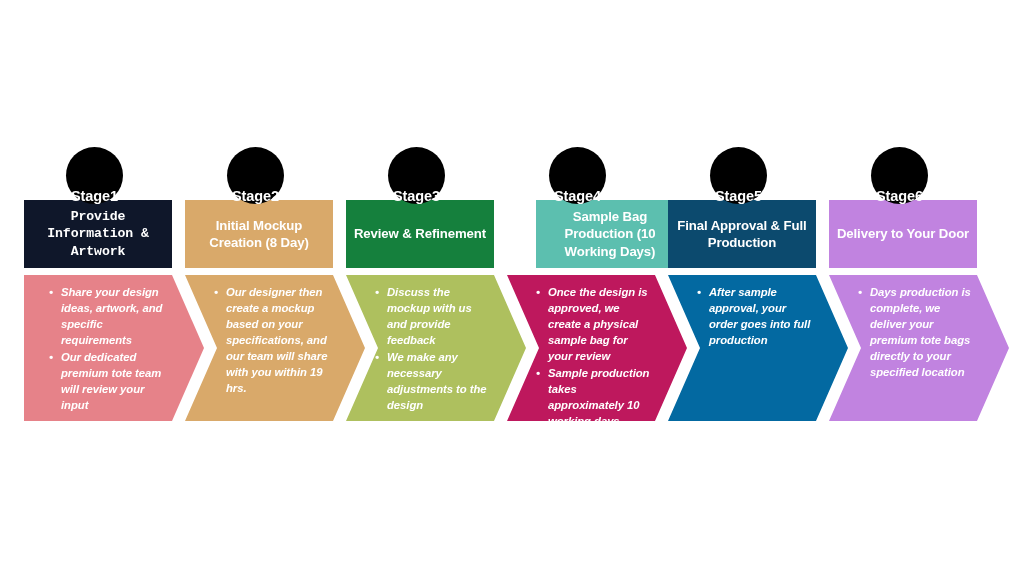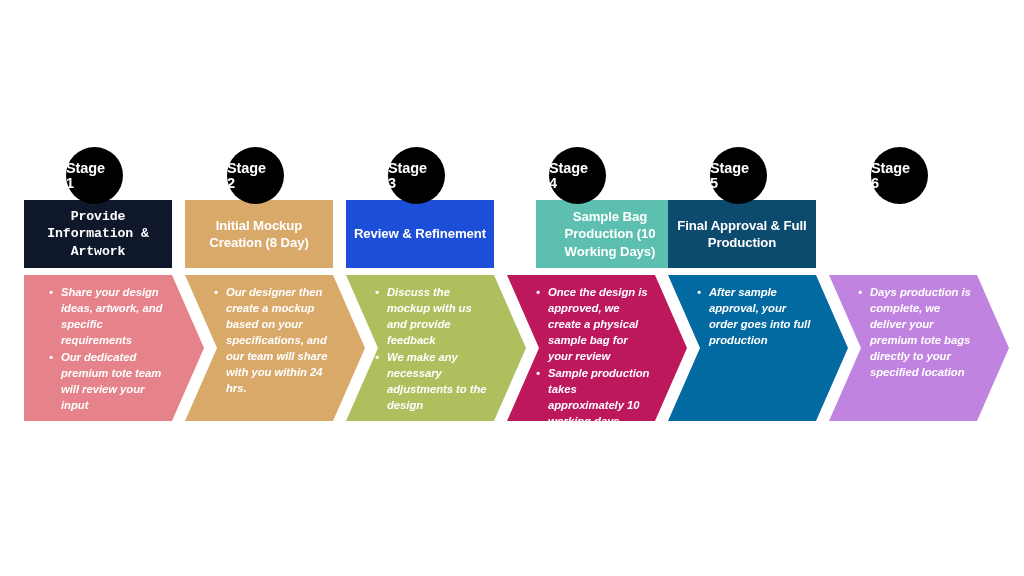--- a/index.html
+++ b/index.html
@@ -33,22 +33,22 @@
     position: absolute;
     left: 46px;
     top: 147px;
     width: 57px;
     height: 57px;
     border-radius: 50%;
     background: #000000;
     color: #ffffff;
     z-index: 5;
     display: flex;
-    flex-direction: column;
-    align-items: flex-start;
+    flex-direction: row;
+    align-items: flex-end;
     justify-content: center;
     line-height: 1.02;
   }
   .badge .badge-word {
     font-size: 14.5px;
     font-weight: 700;
     letter-spacing: -0.1px;
   }
   .badge .badge-num {
     font-size: 14.5px;
@@ -144,42 +144,42 @@
       </div>
       <div class="badge" style="background: rgb(0, 0, 0);">
         <span class="badge-word">Stage</span>
         <span class="badge-num">1</span>
       </div>
     </div>
     <div class="stage" style="left: 181px;">
       <div class="chevron" style="background: rgb(217, 169, 106);">
         <div class="chevron-inner">
           <ul class="bullets">
-            <li>Our designer then create a mockup based on your specifications, and our team will share with you within 24 hrs.</li>
+            <li>Our designer then create a mockup based on your specifications, and our team will share with you within 19 hrs.</li>
           </ul>
         </div>
       </div>
       <div class="header-bar" style="background: rgb(217, 169, 106);">
         <div class="header-text">Initial Mockup Creation (8 Day)</div>
       </div>
       <div class="badge" style="background: rgb(0, 0, 0);">
         <span class="badge-word">Stage</span>
         <span class="badge-num">2</span>
       </div>
     </div>
     <div class="stage" style="left: 342px;">
       <div class="chevron" style="background: rgb(174, 192, 94);">
         <div class="chevron-inner">
           <ul class="bullets">
             <li> Discuss the mockup with us and provide feedback</li>
             <li>We make any necessary adjustments to the design</li>
           </ul>
         </div>
       </div>
-      <div class="header-bar" style="background: #1d4ed8; align-items: center;">
+      <div class="header-bar" style="background: #15803d; align-items: center;">
         <div class="header-text">Review &amp; Refinement</div>
       </div>
       <div class="badge" style="background: rgb(0, 0, 0);">
         <span class="badge-word">Stage</span>
         <span class="badge-num">3</span>
       </div>
     </div>
     <div class="stage" style="left: 503px;">
       <div class="chevron" style="background: #be185d;">
         <div class="chevron-inner">
@@ -214,18 +214,21 @@
       </div>
     </div>
     <div class="stage" style="left: 825px;">
       <div class="chevron" style="background: rgb(193, 131, 224);">
         <div class="chevron-inner">
           <ul class="bullets">
             <li> Days production is complete, we deliver your premium tote bags directly to your specified location</li>
           </ul>
         </div>
       </div>
+      <div class="header-bar" style="background: rgb(193, 131, 224);">
+        <div class="header-text">Delivery to Your Door</div>
+      </div>
       <div class="badge" style="background: rgb(0, 0, 0);">
         <span class="badge-word">Stage</span>
         <span class="badge-num">6</span>
       </div>
     </div>
   </div>
 
 </body></html>

